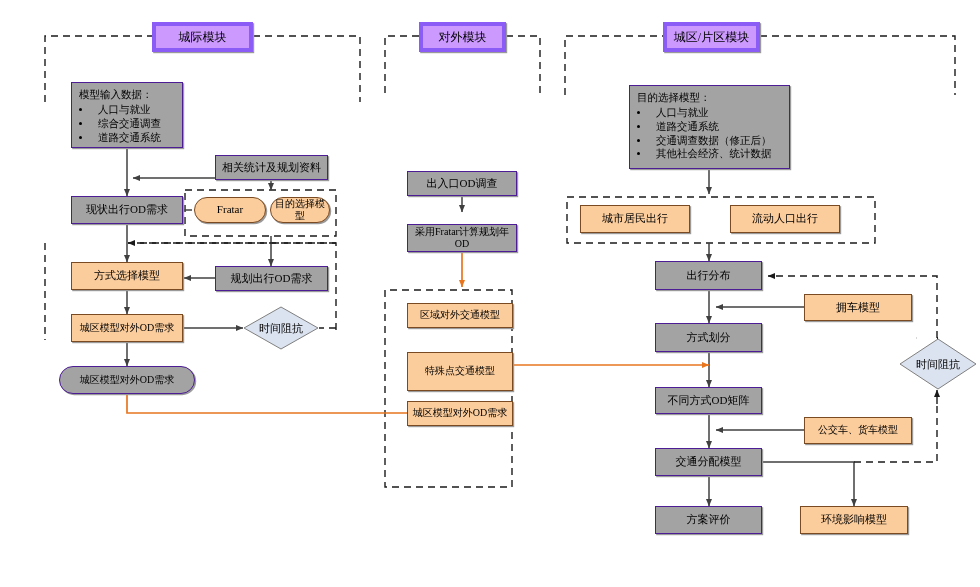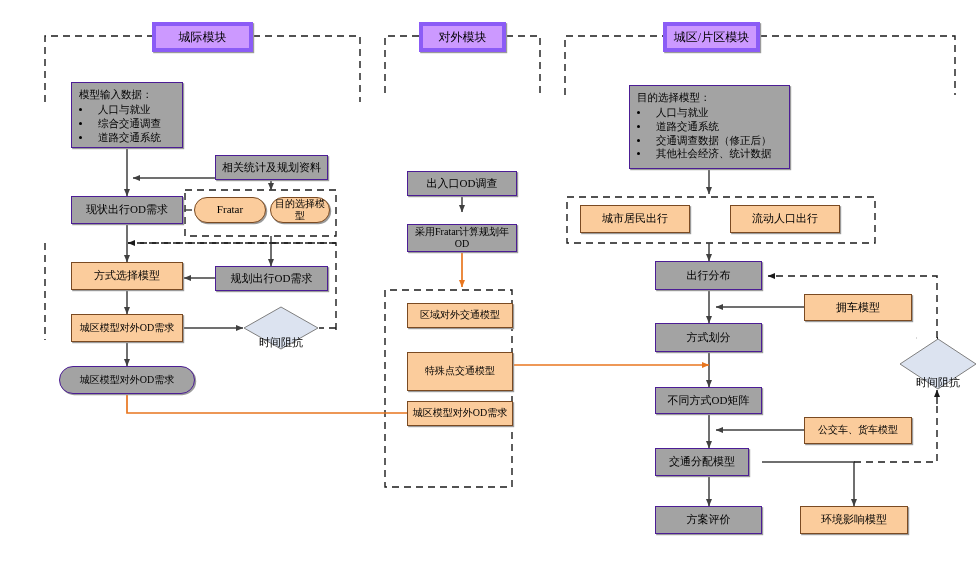--- a/index.html
+++ b/index.html
@@ -17,21 +17,21 @@
           box-shadow:1.2px 1.2px 0 #9a9a9a;}
   .purple{background:#CC99FF;border:4px solid #8b5cf6;
           box-shadow:1.2px 1.2px 0 #9a9a9a;font-size:12px;}
   .stadium{border-radius:999px;}
   .roundrect{border-radius:14px;}
   .listbox{display:block;text-align:left;padding:5px 6px 4px 7px;
            font-size:10.5px;line-height:1.32;}
   .listbox .hdr{margin-bottom:1px;}
   .listbox ul{margin:0;padding:0 0 0 13px;list-style:disc;}
   .listbox li{margin:0;padding-left:6px;}
-  .diamond-wrap{position:absolute;display:flex;align-items:flex-end;
+  .diamond-wrap{position:absolute;display:flex;align-items:center;
                 justify-content:center;}
   .diamond-lbl{position:absolute;font-size:11px;color:#000;
                white-space:nowrap;}
 </style>
 </head>
 <body>
 
 <div id="canvas">
 
   <svg class="layer">
@@ -425,19 +425,19 @@
     <svg width="78" height="52">
       <polygon points="39,1 77,26 39,51 1,26" fill="#DCE3F0" stroke="#7F7F7F" stroke-width="1"></polygon>
     </svg>
     <span class="diamond-lbl">时间阻抗</span>
   </div>
 
   <div class="node blue" style="left:655px;top:387px;width:107px;height:27px;">不同方式OD矩阵</div>
 
   <div class="node orange" style="left:804px;top:417px;width:108px;height:27px;font-size:10px;">公交车、货车模型</div>
 
-  <div class="node blue" style="left:655px;top:448px;width:94px;height:28px;">交通分配模型</div>
+  <div class="node blue" style="left:655px;top:448px;width:107px;height:28px;">交通分配模型</div>
 
   <div class="node blue" style="left:655px;top:506px;width:107px;height:28px;">方案评价</div>
 
   <div class="node orange" style="left:800px;top:506px;width:108px;height:28px;">环境影响模型</div>
 
 </div>
 
 </body></html>

